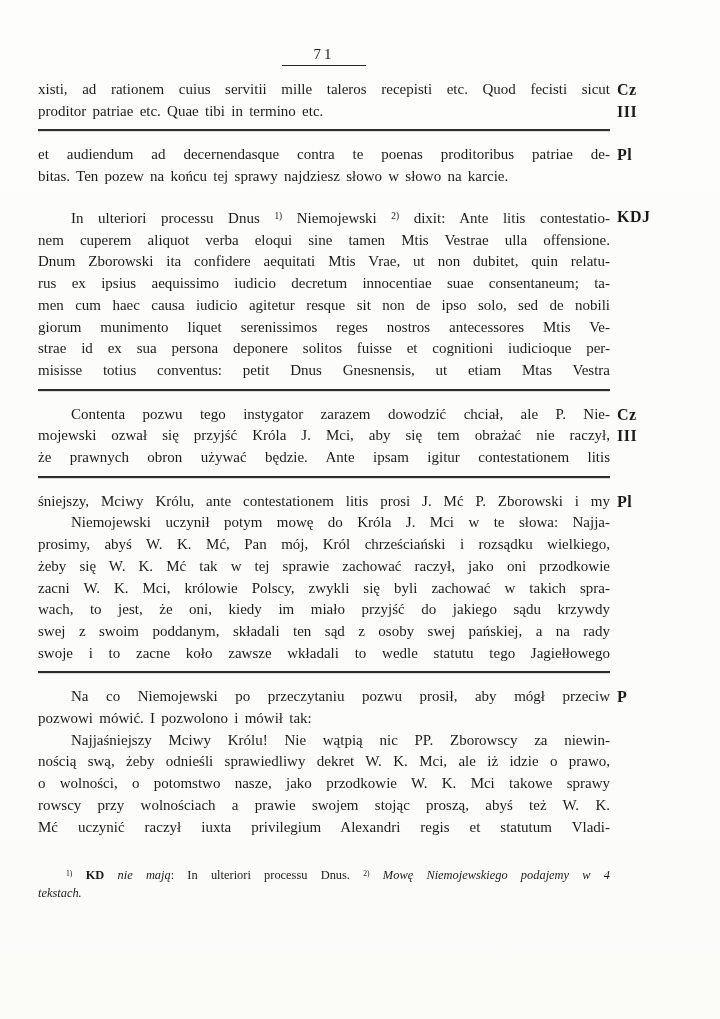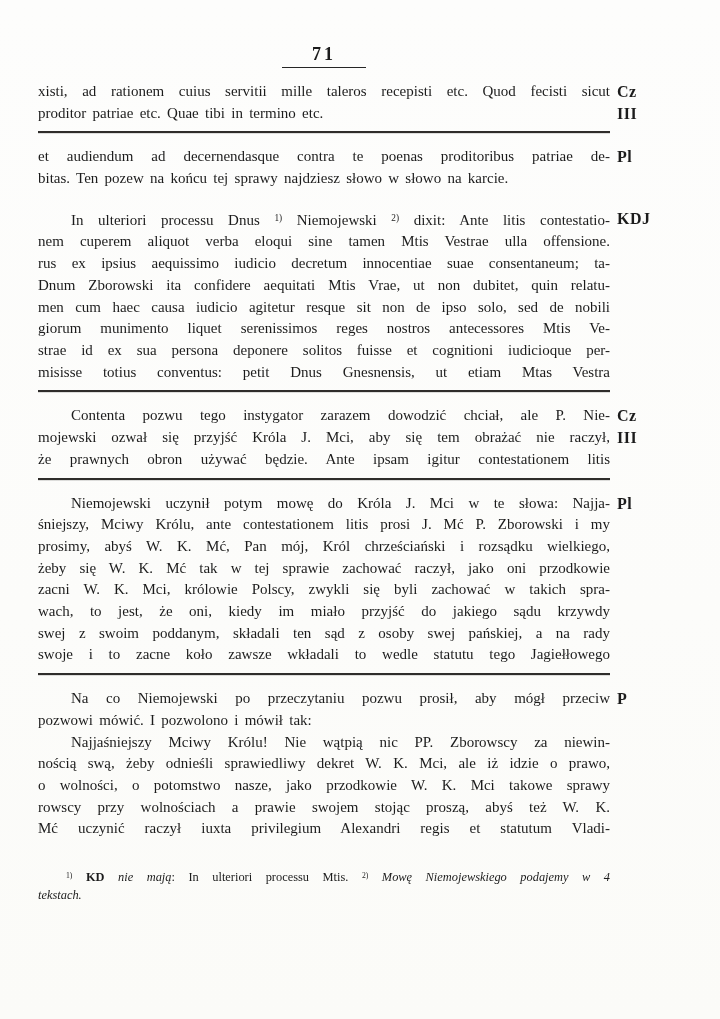--- a/index.html
+++ b/index.html
@@ -15,22 +15,22 @@
     overflow:hidden;
     box-sizing:border-box;
   }
   .header{
     padding-top:45px;
     margin-left:38px;
     width:572px;
     text-align:center;
   }
   .page-number{
-    font-size:18px;
-    font-weight:bold;
+    font-size:15px;
+    font-weight:normal;
     letter-spacing:3px;
     line-height:1.1;
     display:inline-block;
     text-align:right;
   }
   .pn-underline{
     width:84px;height:0;
     border-bottom:1.6px solid #262626;
     margin:2px auto 0;
   }
@@ -104,22 +104,22 @@
         </div>
         <div class="block-margin">
           <div class="mlabel">Pl</div>
         </div>
       </div>
       <div style="height: 18px;"></div>
       <div class="block-row">
         <div class="block-text">
           <div class="line indent"><span>In ulteriori processu Dnus </span><span class="sup">1)</span><span> Niemojewski </span><span class="sup">2)</span><span> dixit: Ante litis contestatio-</span></div>
           <div class="line"><span>nem cuperem aliquot verba eloqui sine tamen Mtis Vestrae ulla offensione.</span></div>
+          <div class="line"><span>Dnum Zborowski ita confidere aequitati Mtis Vrae, ut non dubitet, quin relatu-</span></div>
           <div class="line"><span>rus ex ipsius aequissimo iudicio decretum innocentiae suae consentaneum; ta-</span></div>
-          <div class="line"><span>Dnum Zborowski ita confidere aequitati Mtis Vrae, ut non dubitet, quin relatu-</span></div>
           <div class="line"><span>men cum haec causa iudicio agitetur resque sit non de ipso solo, sed de nobili</span></div>
           <div class="line"><span>giorum munimento liquet serenissimos reges nostros antecessores Mtis Ve-</span></div>
           <div class="line"><span>strae id ex sua persona deponere solitos fuisse et cognitioni iudicioque per-</span></div>
           <div class="line"><span>misisse totius conventus: petit Dnus Gnesnensis, ut etiam Mtas Vestra</span></div>
         </div>
         <div class="block-margin">
           <div class="mlabel">KDJ</div>
         </div>
       </div>
       <div class="rule-row"></div>
@@ -130,22 +130,22 @@
           <div class="line"><span>że prawnych obron używać będzie. Ante ipsam igitur contestationem litis</span></div>
         </div>
         <div class="block-margin">
           <div class="mlabel">Cz</div>
           <div class="mlabel">III</div>
         </div>
       </div>
       <div class="rule-row"></div>
       <div class="block-row">
         <div class="block-text">
+          <div class="line"><span>śniejszy, Mciwy Królu, ante contestationem litis prosi J. Mć P. Zborowski i my</span></div>
           <div class="line indent"><span>Niemojewski uczynił potym mowę do Króla J. Mci w te słowa: Najja-</span></div>
-          <div class="line"><span>śniejszy, Mciwy Królu, ante contestationem litis prosi J. Mć P. Zborowski i my</span></div>
           <div class="line"><span>prosimy, abyś W. K. Mć, Pan mój, Król chrześciański i rozsądku wielkiego,</span></div>
           <div class="line"><span>żeby się W. K. Mć tak w tej sprawie zachować raczył, jako oni przodkowie</span></div>
           <div class="line"><span>zacni W. K. Mci, królowie Polscy, zwykli się byli zachować w takich spra-</span></div>
           <div class="line"><span>wach, to jest, że oni, kiedy im miało przyjść do jakiego sądu krzywdy</span></div>
           <div class="line"><span>swej z swoim poddanym, składali ten sąd z osoby swej pańskiej, a na rady</span></div>
           <div class="line"><span>swoje i to zacne koło zawsze wkładali to wedle statutu tego Jagiełłowego</span></div>
         </div>
         <div class="block-margin">
           <div class="mlabel">Pl</div>
         </div>
@@ -160,16 +160,16 @@
           <div class="line"><span>o wolności, o potomstwo nasze, jako przodkowie W. K. Mci takowe sprawy</span></div>
           <div class="line"><span>rowscy przy wolnościach a prawie swojem stojąc proszą, abyś też W. K.</span></div>
           <div class="line"><span>Mć uczynić raczył iuxta privilegium Alexandri regis et statutum Vladi-</span></div>
         </div>
         <div class="block-margin">
           <div class="mlabel">P</div>
         </div>
       </div>
     </div>
   <div class="footnote">
-      <div class="line indent"><span class="sup">1)</span><span> </span><span class="b">KD</span><span> </span><span class="i">nie mają</span><span>: In ulteriori processu Mtis. </span><span class="sup">2)</span><span> </span><span class="i">Mowę Niemojewskiego podajemy w 4</span></div>
+      <div class="line indent"><span class="sup">1)</span><span> </span><span class="b">KD</span><span> </span><span class="i">nie mają</span><span>: In ulteriori processu Dnus. </span><span class="sup">2)</span><span> </span><span class="i">Mowę Niemojewskiego podajemy w 4</span></div>
       <div class="line flush"><span class="i">tekstach.</span></div>
     </div>
 </div>
 
 </body></html>

